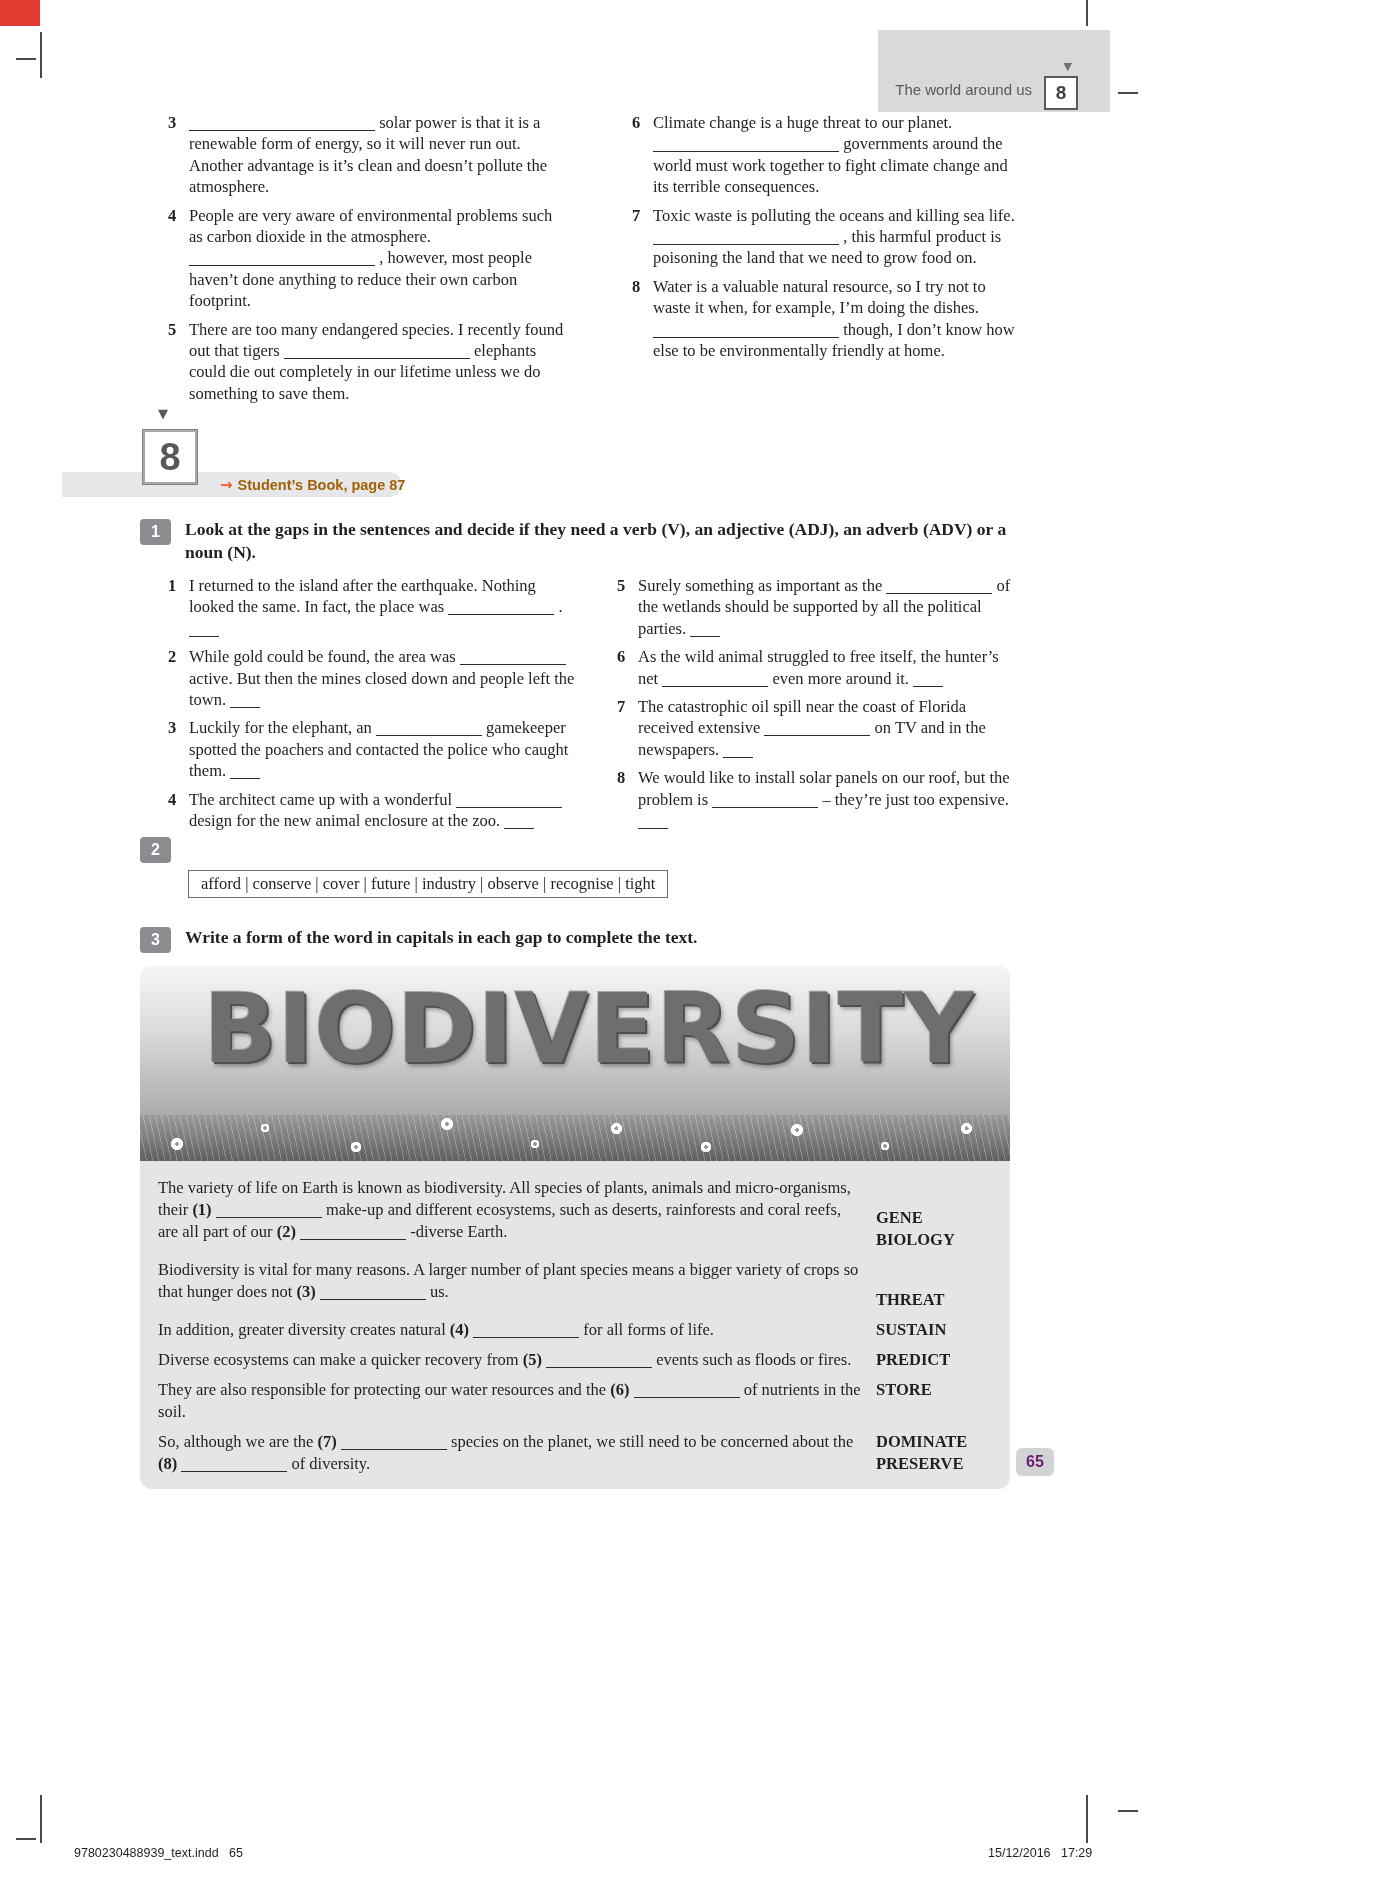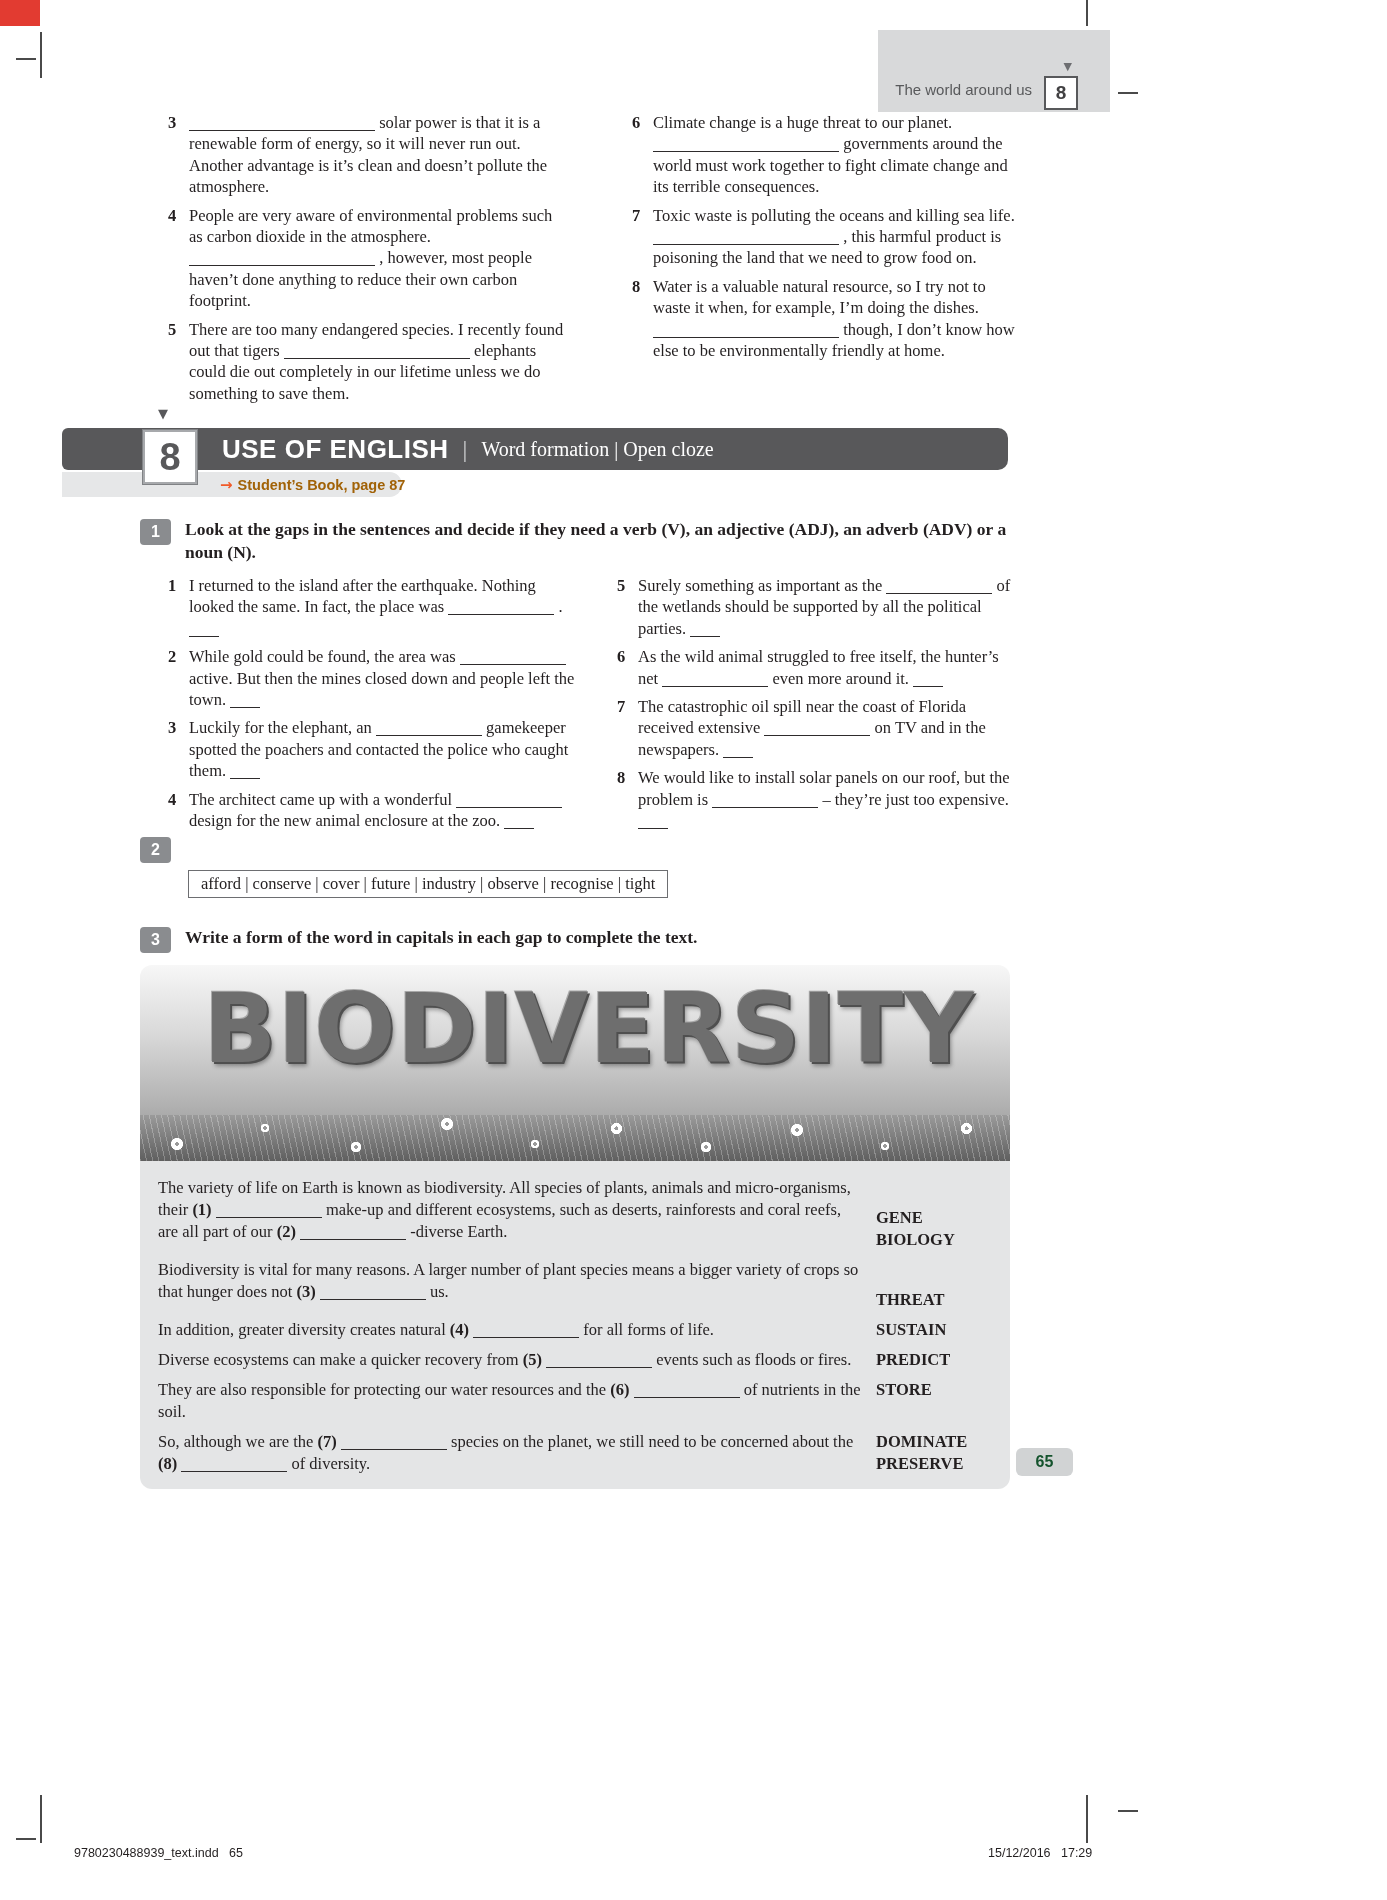--- a/index.html
+++ b/index.html
@@ -86,23 +86,23 @@
   .daisy{position:absolute;border-radius:50%;
          background:radial-gradient(circle,#9a9a9a 0 2px,#ffffff 2px 60%,rgba(255,255,255,0) 62%);}
   .bio-panel{background:#e4e5e6;padding:16px 18px 14px 18px;font-size:16.5px;line-height:22px;}
   .bp{display:flex;margin-bottom:8px;}
   .bp:last-child{margin-bottom:0;}
   .bp-text{width:706px;flex:none;}
   .bp-words{flex:1;padding-left:12px;font-weight:bold;font-size:16.5px;line-height:22px;}
   .bp-words.off1 .kw:first-child{margin-top:30px;}
 
   
-  .page-badge{position:absolute;left:1016px;top:1448px;width:57px;height:28px;background:#d1d3d4;
+  .page-badge{position:absolute;left:1016px;top:1448px;width:38px;height:28px;background:#d1d3d4;
               border-radius:6px;display:flex;align-items:center;justify-content:center;
-              font-family:"Liberation Sans",sans-serif;font-weight:bold;font-size:16px;color:#14532d;}
+              font-family:"Liberation Sans",sans-serif;font-weight:bold;font-size:16px;color:#701a75;}
   .foot{position:absolute;top:1846px;font-family:"Liberation Sans",sans-serif;font-size:12.5px;
         color:#231f20;white-space:pre;}
   .foot-left{left:74px;}
   .foot-right{left:988px;}
 
   strong{font-weight:bold;}
 </style>
 </head>
 <body>
 
@@ -147,25 +147,20 @@
       <span class="qn">7</span>
       <div class="qt">Toxic waste is polluting the oceans and killing sea life. <span class="gap gap-long"></span> , this harmful product is poisoning the land that we need to grow food on.</div>
     </div>
     <div class="q">
       <span class="qn">8</span>
       <div class="qt">Water is a valuable natural resource, so I try not to waste it when, for example, I’m doing the dishes. <span class="gap gap-long"></span> though, I don’t know how else to be environmentally friendly at home.</div>
     </div>
   </section>
 
   <div class="tri-banner">▼</div>
-  <div class="banner">
-    <span class="banner-title">USE OF ENGLISH</span>
-    <span class="banner-sep">|</span>
-    <span class="banner-sub">Word formation  |  Open cloze</span>
-  </div>
   <div class="banner-num">8</div>
   <div class="sb-pill">
     <span class="sb-arrow">→</span>
     <span class="sb-text">Student’s Book, page 87</span>
   </div>
 
   <div class="ex-head ex1-head">
     <span class="ex-num">1</span>
     <div class="ex-instr">Look at the gaps in the sentences and decide if they need a verb (V), an adjective (ADJ), an adverb (ADV) or a noun (N).</div>
   </div>

